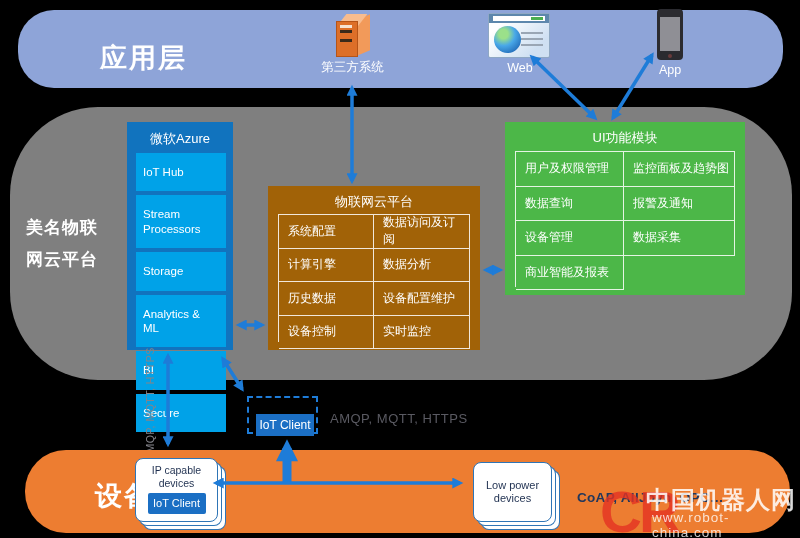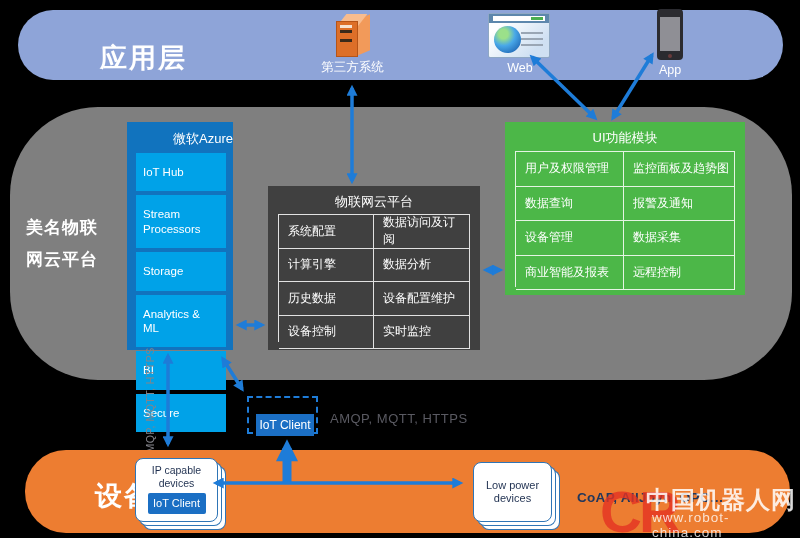--- a/index.html
+++ b/index.html
@@ -1,21 +1,21 @@
 <!DOCTYPE html>
 <html><head>
 <meta charset="utf-8">
 <style>
   * { margin:0; padding:0; box-sizing:border-box; }
   html,body { background:#000; }
   body { font-family:"Liberation Sans", sans-serif; }
   .canvas { position:relative; width:800px; height:538px; background:#000; overflow:hidden; }
 
   
-  .app-layer { position:absolute; left:18px; top:10px; width:765px; height:70px;
+  .app-layer { position:absolute; left:18px; top:10px; width:765px; height:78px;
     background:#8EA4D8; border-radius:36px; }
   .app-layer-title { position:absolute; left:82px; top:30px; color:#fff;
     font-size:27px; font-weight:bold; letter-spacing:2px; }
   .platform-layer { position:absolute; left:10px; top:107px; width:782px; height:273px;
     background:#7F7F7F; border-radius:88px; }
   .platform-title { position:absolute; left:26px; top:212px; color:#fff;
     font-size:17px; font-weight:bold; line-height:32px; letter-spacing:1px; }
   .device-layer { position:absolute; left:25px; top:450px; width:765px; height:83px;
     background:#ED7D31; border-radius:41px; }
   .device-title { position:absolute; left:95px; top:478px; color:#fff;
@@ -45,29 +45,29 @@
     background:#9aa6b4; box-shadow:0 6px 0 #9aa6b4, 0 12px 0 #9aa6b4; }
   .phone-icon { position:absolute; left:657px; top:9px; width:26px; height:51px;
     background:#2B2B30; border-radius:4px; }
   .phone-icon .screen { position:absolute; left:3px; top:8px; right:3px; bottom:9px; background:#8F8F95; }
   .phone-icon .btn { position:absolute; left:50%; bottom:2px; width:4px; height:4px;
     margin-left:-2px; border-radius:50%; background:#6a3a3a; }
 
   
   .azure-box { position:absolute; left:127px; top:122px; width:106px; height:228px;
     background:#1173BE; }
-  .azure-title { padding-top:8px; text-align:right; color:#fff; font-size:13px; }
+  .azure-title { padding-top:8px; text-align:center; color:#fff; font-size:13px; }
   .azure-items { position:absolute; left:9px; right:7px; top:31px; bottom:8px;
     display:flex; flex-direction:column; gap:4px; }
   .azure-item { flex:1; background:#00A2E8; color:#fff; font-size:11.5px;
     display:flex; align-items:center; padding:12px 7px; line-height:1.25; }
 
   
   .module-box { position:absolute; color:#fff; }
-  .iot-box { left:268px; top:186px; width:212px; height:164px; background:#404040; }
+  .iot-box { left:268px; top:186px; width:212px; height:164px; background:#a16207; }
   .ui-box { left:505px; top:122px; width:240px; height:173px; background:#4CB748; }
   .module-title { padding-top:7px; text-align:center; font-size:13px; color:#fff; }
   .module-grid { position:absolute; left:10px; right:10px; bottom:8px; display:grid;
     border-top:1px solid rgba(255,255,255,.85); border-left:1px solid rgba(255,255,255,.85); }
   .iot-box .module-grid { top:28px; grid-template-columns:95px 1fr; }
   .ui-box .module-grid { top:29px; grid-template-columns:108px 1fr; }
   .module-cell { border-right:1px solid rgba(255,255,255,.85);
     border-bottom:1px solid rgba(255,255,255,.85);
     display:flex; align-items:center; padding:0 4px 0 9px; font-size:12px; height:33.5px; }
   .ui-box .module-cell { height:34.5px; }
@@ -170,21 +170,20 @@
   <div class="module-box ui-box">
     <div class="module-title">UI功能模块</div>
     <div class="module-grid">
       <div class="module-cell">用户及权限管理</div>
       <div class="module-cell">监控面板及趋势图</div>
       <div class="module-cell">数据查询</div>
       <div class="module-cell">报警及通知</div>
       <div class="module-cell">设备管理</div>
       <div class="module-cell">数据采集</div>
       <div class="module-cell">商业智能及报表</div>
-      <div class="module-cell">远程控制</div>
     </div>
   </div>
 
   <div class="v-protocols">AMQP, MQTT, HTTPS</div>
   <div class="gateway-box"></div>
   <div class="gateway-btn">IoT Client</div>
   <div class="h-protocols">AMQP, MQTT, HTTPS</div>
 
   <div class="device-layer"></div>
   <div class="device-title">设备层</div>

